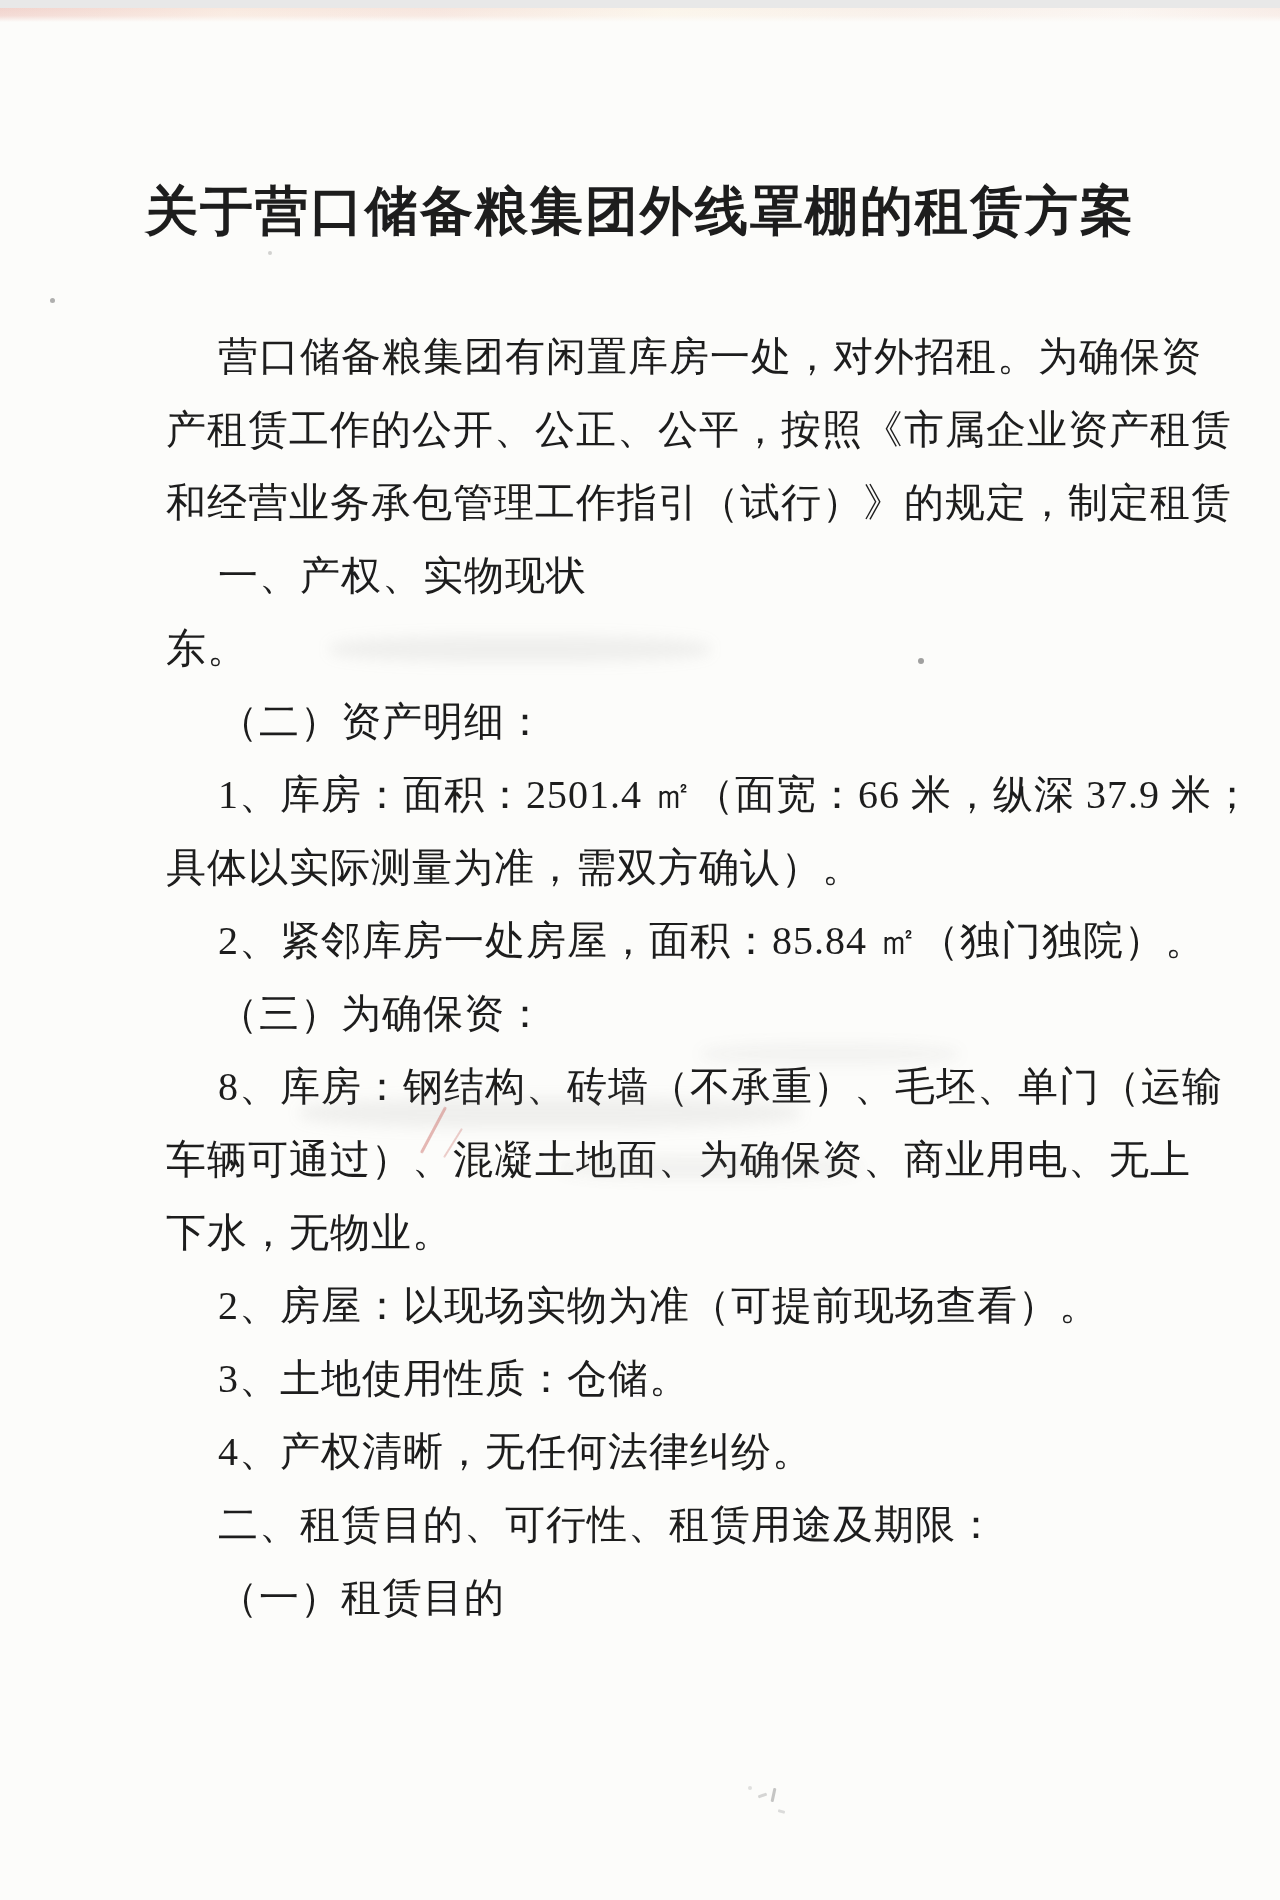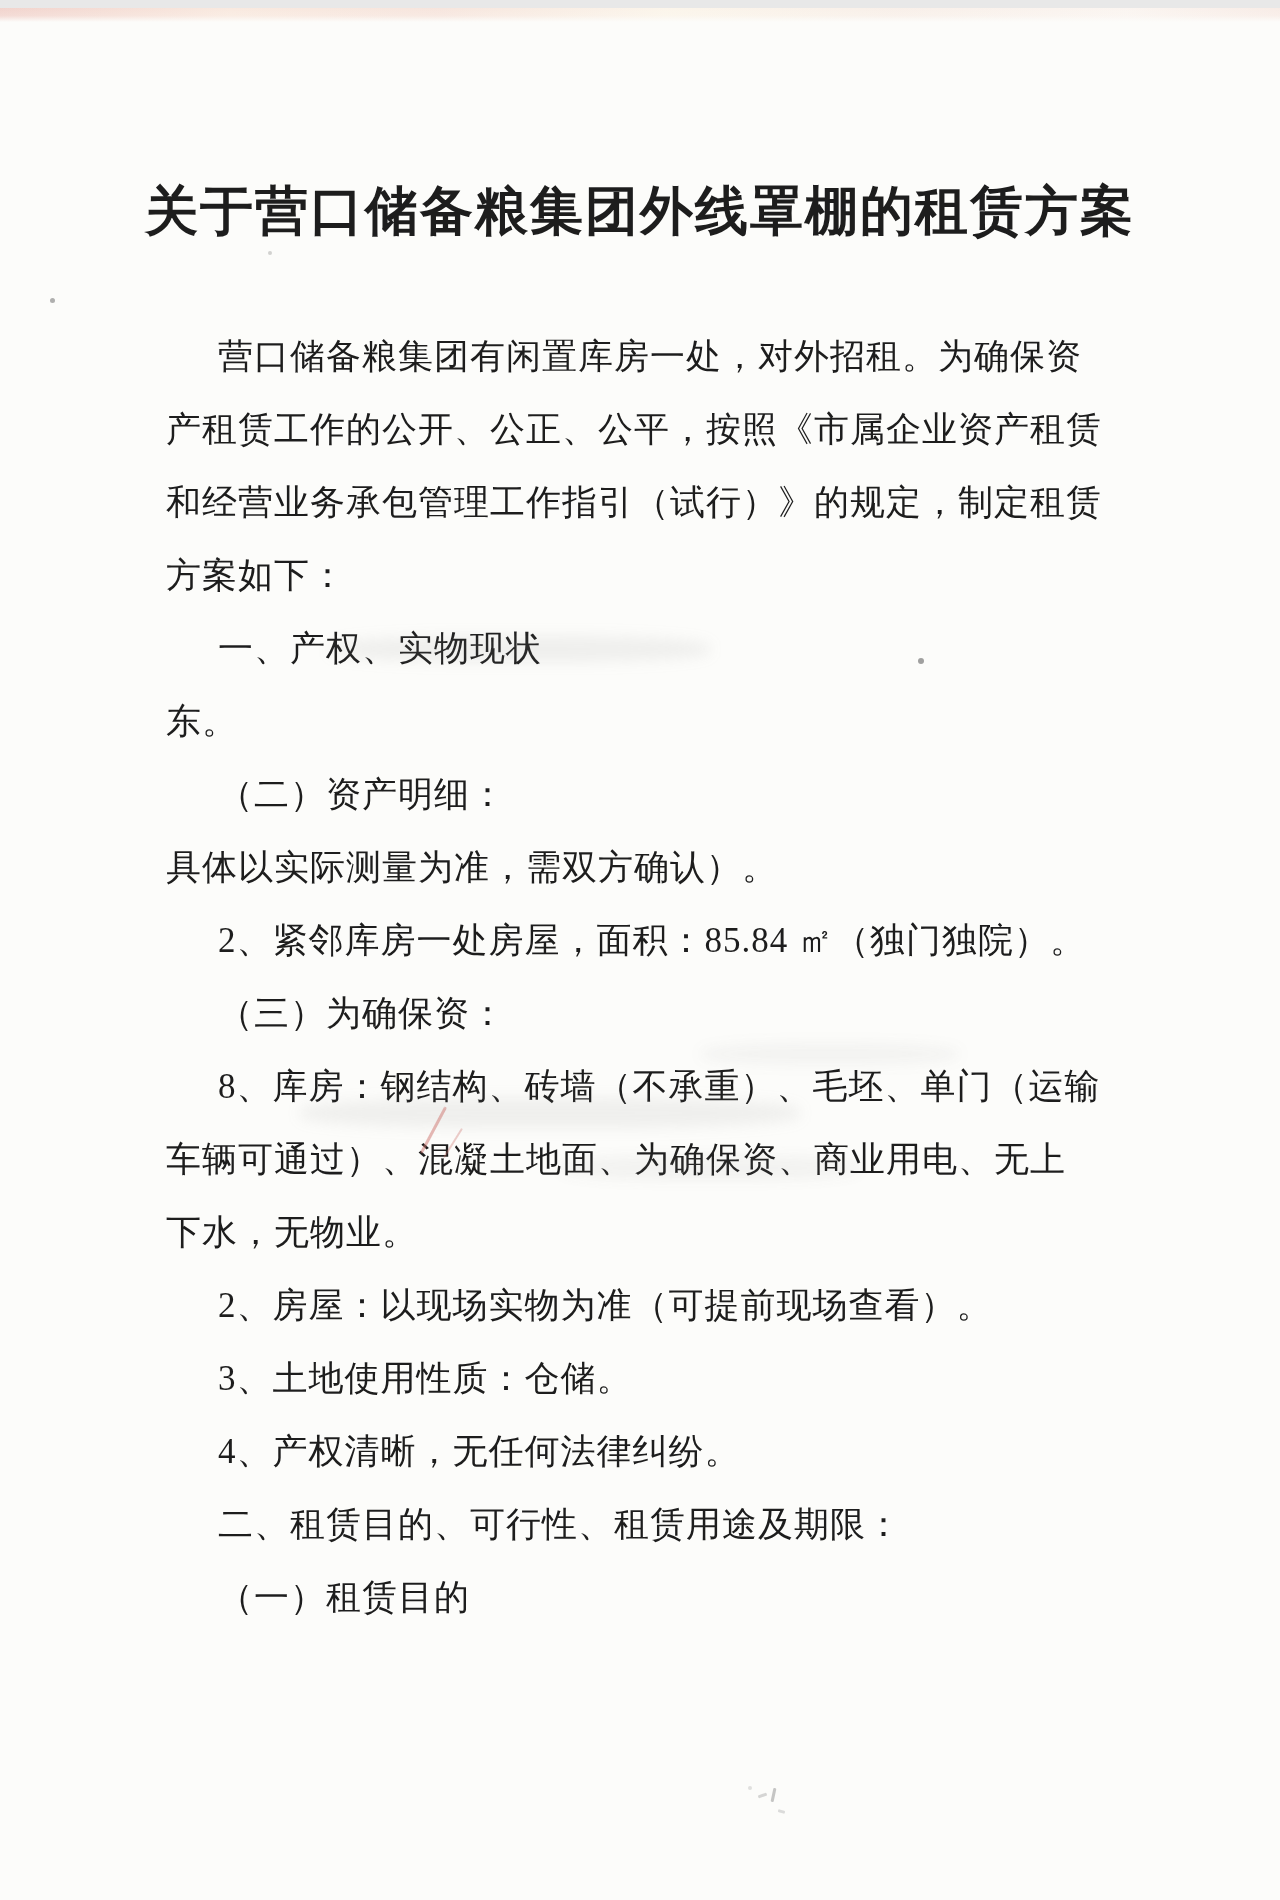--- a/index.html
+++ b/index.html
@@ -29,21 +29,21 @@
     background:linear-gradient(to bottom,rgba(255,255,255,0) 0%,rgba(252,252,250,.2) 55%,#fcfcfa 100%);
   }
   .title{
     position:absolute;top:168px;left:0;width:100%;
     margin:0;text-align:center;
     font-size:53px;font-weight:700;letter-spacing:2px;
   }
   .content{position:absolute;top:312px;left:166px;width:1010px;}
   .line{
     height:73px;line-height:73px;
-    font-size:35px;letter-spacing:1px;
+    font-size:40px;letter-spacing:1px;
     white-space:nowrap;
   }
   .indent{padding-left:52px;}
   .bold{font-weight:400;}
   
   .speck{position:absolute;border-radius:50%;background:#6f6f6f;}
   .speck-a{left:50px;top:290px;width:5px;height:5px;opacity:.55;}
   .speck-b{left:918px;top:650px;width:6px;height:6px;opacity:.65;}
   .speck-c{left:268px;top:243px;width:4px;height:4px;opacity:.3;}
   .bleed{position:absolute;background:rgba(150,150,150,.12);filter:blur(7px);border-radius:40%;}
@@ -65,24 +65,24 @@
 
 <div class="page">
   <div class="edge-top"></div>
 
   <h1 class="title">关于营口储备粮集团外线罩棚的租赁方案</h1>
 
   <div class="content">
     <div class="line indent">营口储备粮集团有闲置库房一处，对外招租。为确保资</div>
     <div class="line">产租赁工作的公开、公正、公平，按照《市属企业资产租赁</div>
     <div class="line">和经营业务承包管理工作指引（试行）》的规定，制定租赁</div>
-    <div class="line">方案如下：</div>
     <div class="line indent bold">一、产权、实物现状</div>
     <div class="line">东。</div>
     <div class="line indent">（二）资产明细：</div>
+    <div class="line indent">1、库房：面积：2501.4 ㎡（面宽：66 米，纵深 37.9 米；</div>
     <div class="line">具体以实际测量为准，需双方确认）。</div>
     <div class="line indent">2、紧邻库房一处房屋，面积：85.84 ㎡（独门独院）。</div>
     <div class="line indent">（三）为确保资：</div>
     <div class="line indent">8、库房：钢结构、砖墙（不承重）、毛坯、单门（运输</div>
     <div class="line">车辆可通过）、混凝土地面、为确保资、商业用电、无上</div>
     <div class="line">下水，无物业。</div>
     <div class="line indent">2、房屋：以现场实物为准（可提前现场查看）。</div>
     <div class="line indent">3、土地使用性质：仓储。</div>
     <div class="line indent">4、产权清晰，无任何法律纠纷。</div>
     <div class="line indent bold">二、租赁目的、可行性、租赁用途及期限：</div>

